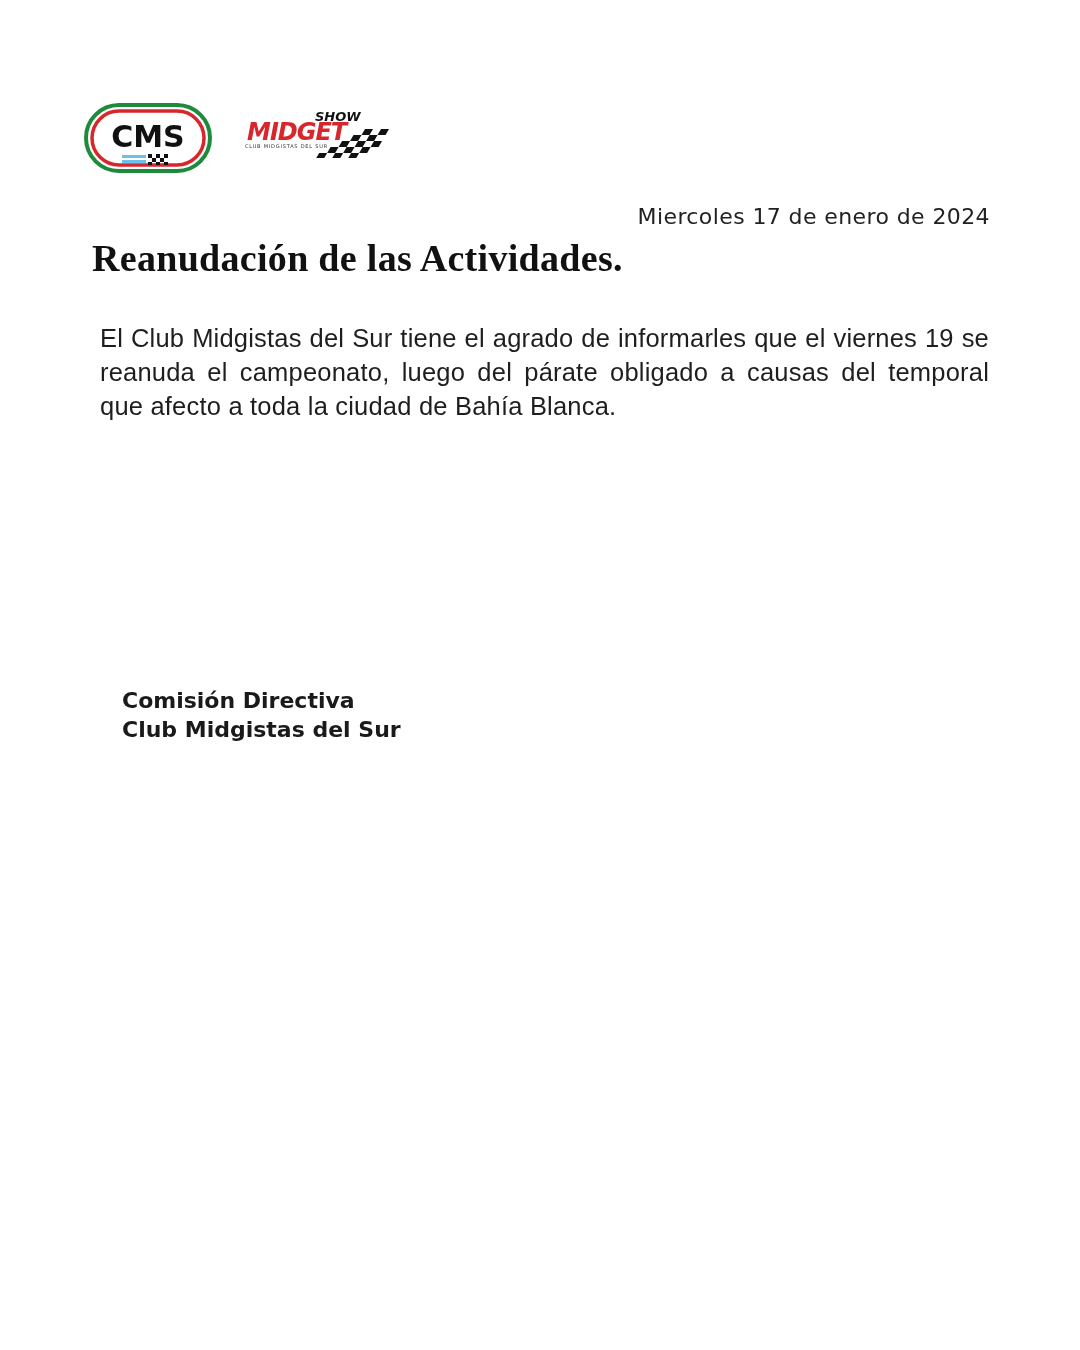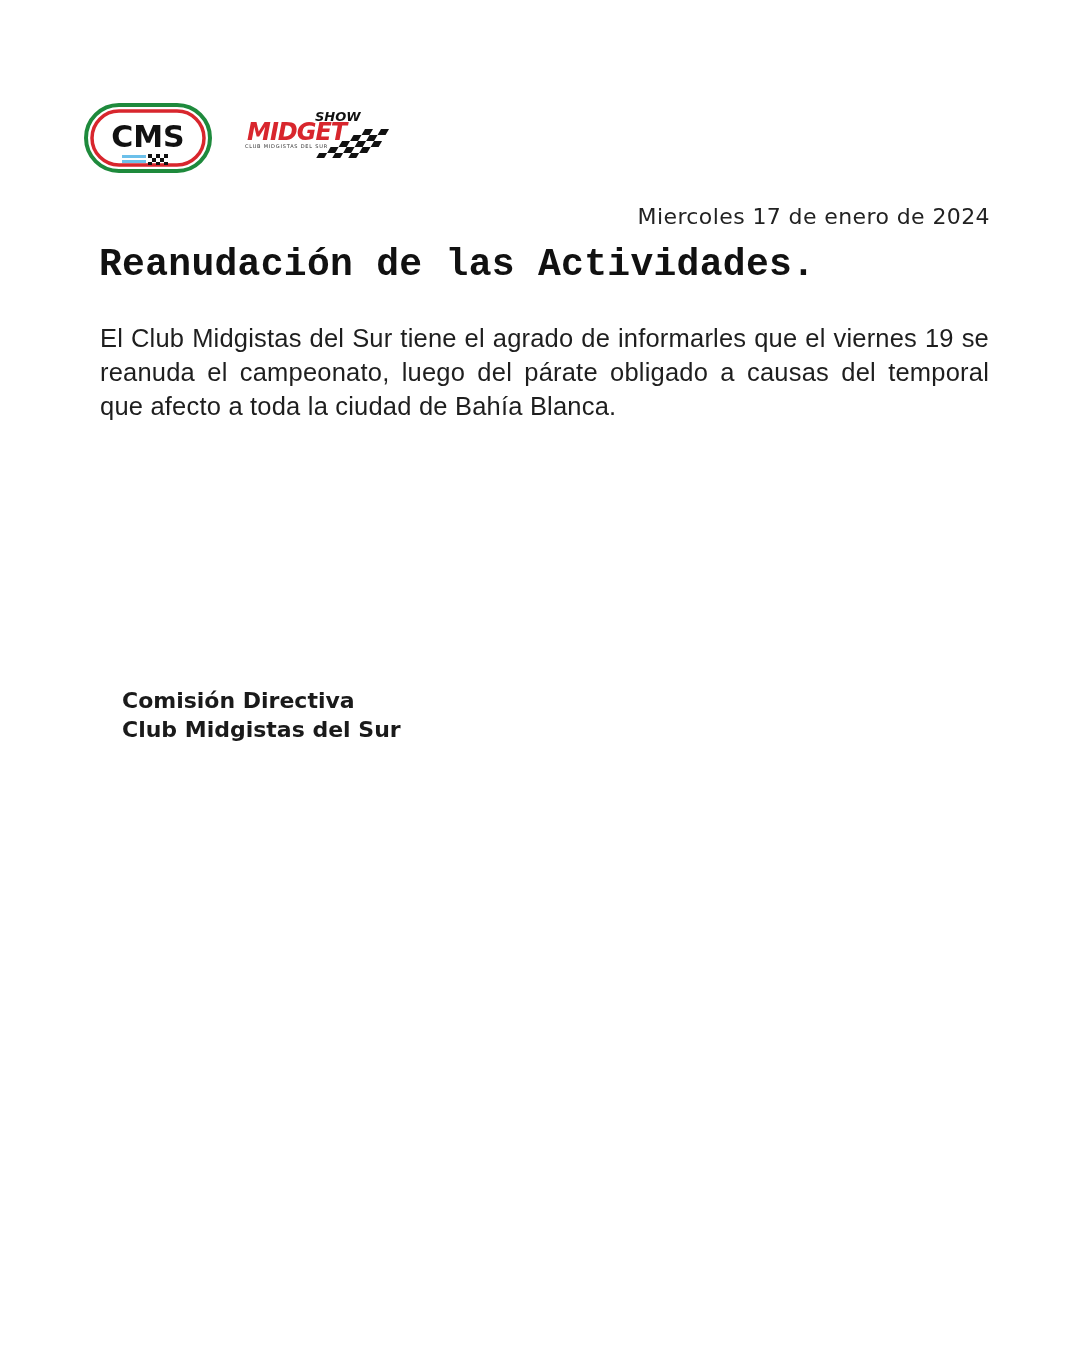--- a/index.html
+++ b/index.html
@@ -36,26 +36,26 @@
       font-size: 22px;
       letter-spacing: 0.4px;
       color: #222;
       font-weight: 400;
       margin-top: 47px;
     }
     .title {
       position: absolute;
       left: 92px;
       top: 236px;
-      margin: 7px;
+      margin: 0;
       font-size: 38px;
       font-weight: 900;
       letter-spacing: 0.3px;
       color: #111;
-      font-family: Liberation Mono, monospace;
+      font-family: Liberation Serif, serif;
     }
     .body-text {
       position: absolute;
       left: 92px;
       top: 313px;
       width: 905px;
       font-size: 25.5px;
       line-height: 34px;
       text-align: justify;
       color: #1e1e1e;

